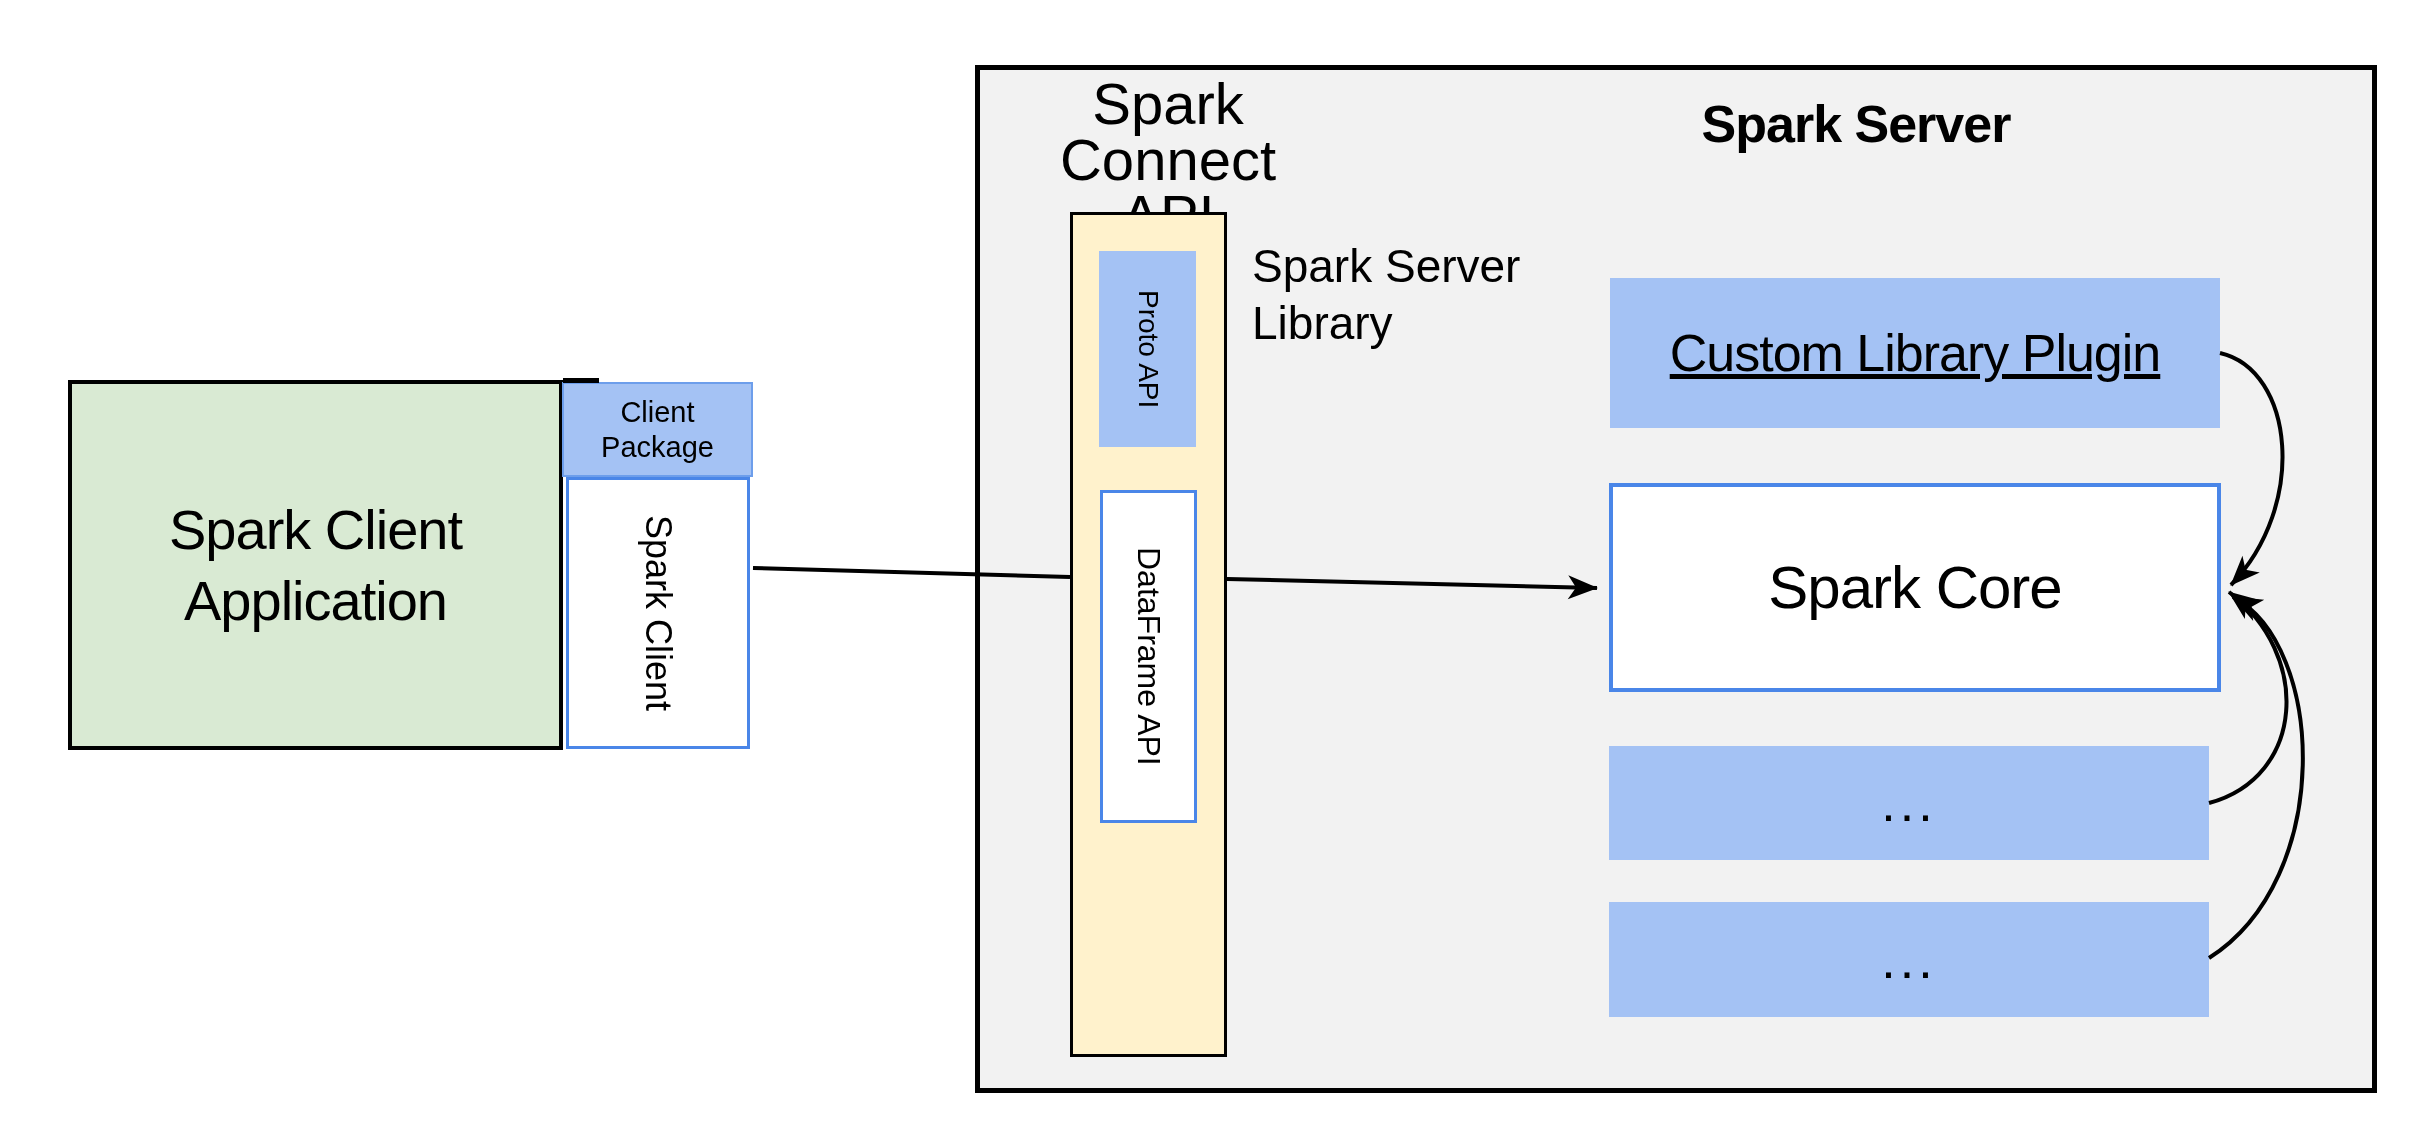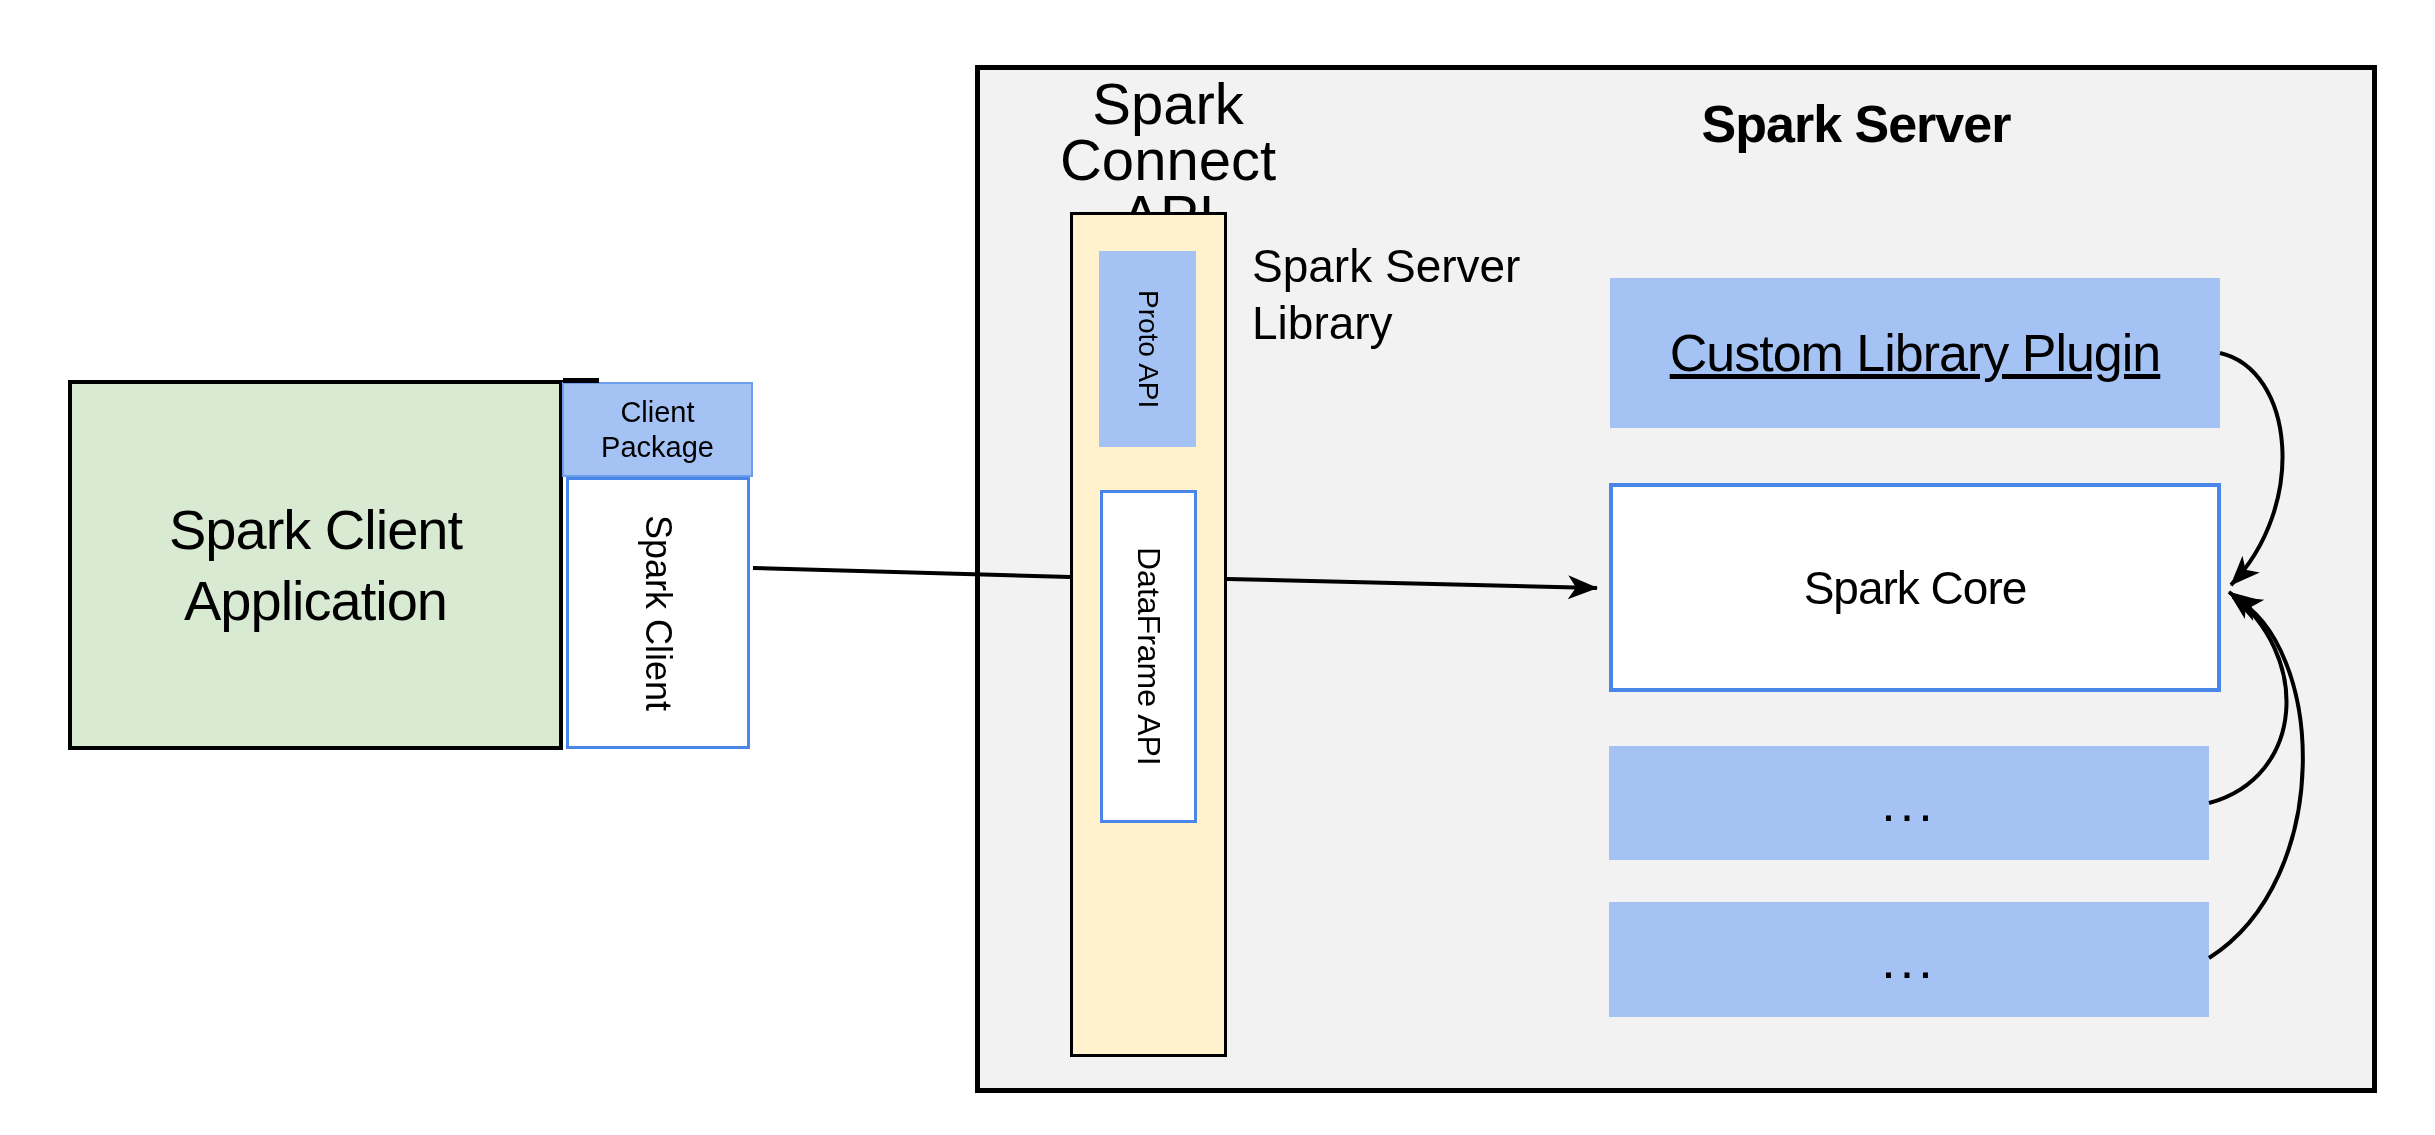--- a/index.html
+++ b/index.html
@@ -34,21 +34,21 @@
   .proto-api .label{font-size:28px;}
   .dataframe-api{left:1100px;top:490px;width:97px;height:333px;background:#fff;border:3px solid var(--blue-border);}
   .dataframe-api .label{font-size:32px;}
   .library-label{left:1252px;top:238px;width:400px;text-align:left;font-size:46px;line-height:57px;}
 
   .server-heading{left:1656px;top:94px;width:400px;text-align:center;font-size:52px;font-weight:bold;letter-spacing:-1px;}
 
   .plugin-box{left:1610px;top:278px;width:610px;height:150px;background:var(--blue);text-decoration:underline;}
   .plugin-box .label{font-size:52px;letter-spacing:-1px;}
   .core-box{left:1609px;top:483px;width:612px;height:209px;background:#fff;border:4px solid var(--blue-border);}
-  .core-box .label{font-size:46px;letter-spacing:-1px;}
+  .core-box .label{font-size:60px;letter-spacing:-1px;}
   .ph-box1{left:1609px;top:746px;width:600px;height:114px;background:var(--blue);}
   .ph-box2{left:1609px;top:902px;width:600px;height:115px;background:var(--blue);}
   .ph-dots{font-size:52px;letter-spacing:4px;}
 
   .arrows{position:absolute;left:0;top:0;width:2435px;height:1135px;z-index:10;pointer-events:none;}
 </style>
 </head>
 <body>
 
 <div class="canvas">

